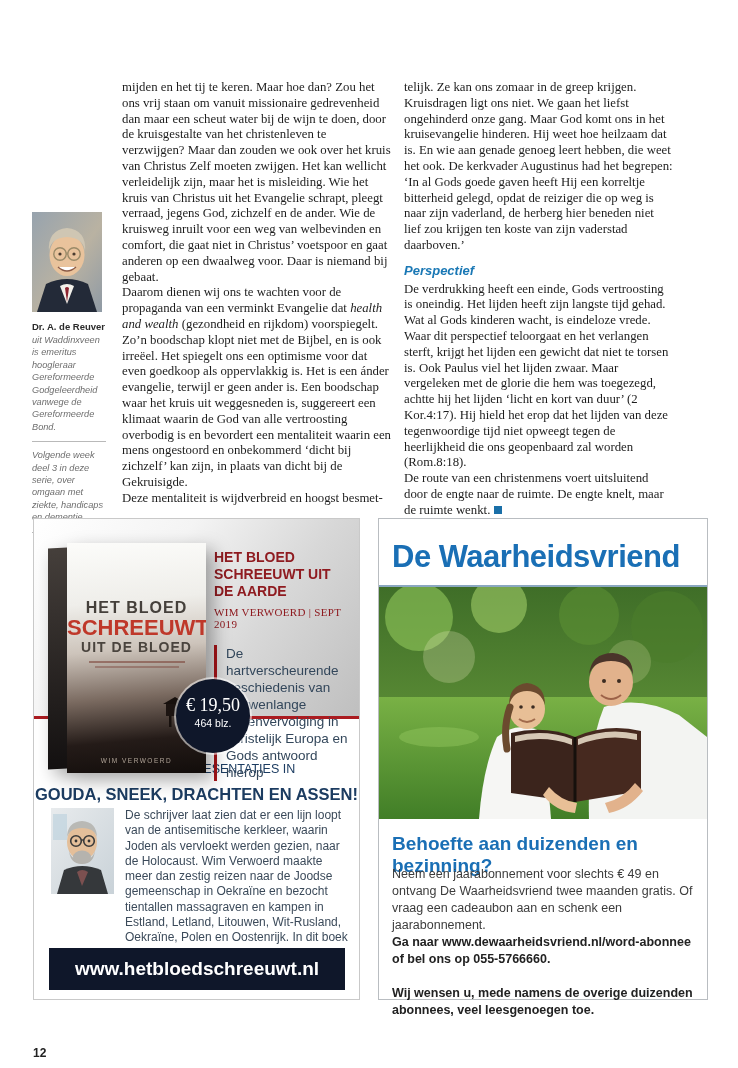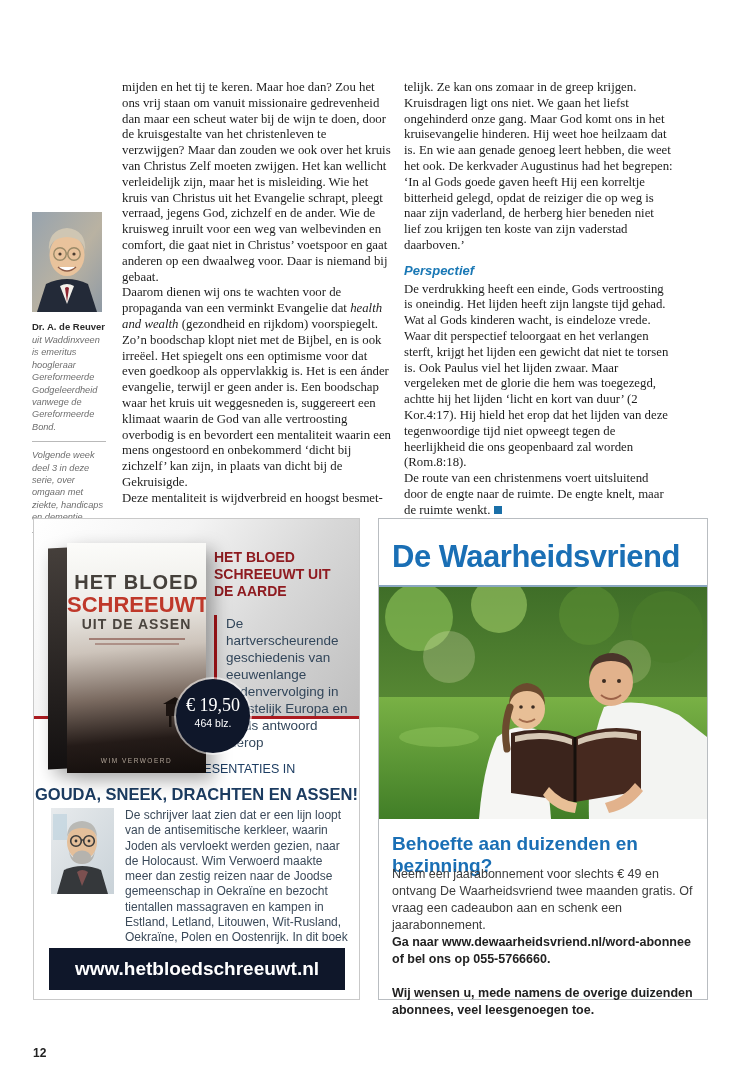--- a/index.html
+++ b/index.html
@@ -28,21 +28,21 @@
            border:1px solid #c9c9c9;font-family:"Liberation Sans",sans-serif;box-sizing:border-box;}
   .ba-hero{position:absolute;top:0;left:0;right:0;height:197px;
            background:linear-gradient(125deg,#ffffff 0%,#f4f4f4 35%,#d8d8d8 65%,#bfbfbf 100%);
            border-bottom:3px solid #ab1b20;}
   .book{position:absolute;left:14px;top:24px;width:158px;height:230px;z-index:3;
         filter:drop-shadow(7px 7px 9px rgba(0,0,0,0.35));}
   .book-spine{position:absolute;left:0;top:5px;width:19px;height:221px;
               background:linear-gradient(#453f3b,#131010);transform:skewY(-3deg);}
   .book-front{position:absolute;left:19px;top:0;width:139px;height:230px;overflow:hidden;
               background:linear-gradient(175deg,#fcfcfa 0%,#efeeea 26%,#cdc4bb 46%,#7a6a60 66%,#241b18 84%,#120d0b 100%);}
-  .bc-l1{margin-top:28px;text-align:center;font-size:20px;letter-spacing:1px;color:#45403b;font-weight:bold;}
+  .bc-l1{margin-top:56px;text-align:center;font-size:16px;letter-spacing:1px;color:#45403b;font-weight:bold;}
   .bc-l2{text-align:center;font-size:22px;letter-spacing:0px;color:#bf382a;font-weight:bold;margin-top:-2px;}
   .bc-l3{text-align:center;font-size:14px;letter-spacing:1px;color:#4a443e;font-weight:bold;margin-top:-2px;}
   .bc-sub{margin:6px auto 0 auto;width:96px;height:2px;background:rgba(120,60,50,.55);}
   .bc-sub2{margin:3px auto 0 auto;width:84px;height:2px;background:rgba(120,60,50,.4);}
   .bc-author{position:absolute;bottom:9px;width:100%;text-align:center;font-size:6.5px;
              letter-spacing:1.5px;color:#c9bcae;opacity:.85;}
   .bc-tower{position:absolute;right:18px;bottom:46px;}
   .bestel{position:absolute;left:22px;top:132px;z-index:4;color:#fff;font-weight:bold;
           font-size:13.5px;line-height:19px;text-shadow:0 1px 3px rgba(0,0,0,.85);}
   .price-circle{position:absolute;left:142px;top:160px;width:74px;height:74px;border-radius:50%;
@@ -131,41 +131,42 @@
   </div>
 
   <div class="book-ad">
     <div class="ba-hero"></div>
 
     <div class="book">
       <div class="book-spine"></div>
       <div class="book-front">
         <div class="bc-l1">HET BLOED</div>
         <div class="bc-l2">SCHREEUWT</div>
-        <div class="bc-l3">UIT DE ASSEN</div>
+        <div class="bc-l3">UIT DE BLOED</div>
         <div class="bc-sub"></div>
         <div class="bc-sub2"></div>
         <svg class="bc-tower" width="26" height="30" viewBox="0 0 26 30" xmlns="http://www.w3.org/2000/svg">
           <polygon points="13,0 25,7 1,7" fill="#17100d"></polygon>
           <rect x="4" y="7" width="18" height="12" fill="#1c1411"></rect>
           <rect x="7" y="19" width="2.5" height="11" fill="#17100d"></rect>
           <rect x="16.5" y="19" width="2.5" height="11" fill="#17100d"></rect>
         </svg>
         <div class="bc-author">WIM VERWOERD</div>
       </div>
     </div>
 
 
     <div class="price-circle">
       <div class="price">€ 19,50</div>
       <div class="pages">464 blz.</div>
     </div>
 
     <div class="ba-title-block">
       <div class="ba-title">HET BLOED SCHREEUWT UIT DE AARDE</div>
+      <div class="ba-byline">WIM VERWOERD | SEPT 2019</div>
       <div class="ba-desc">De hartverscheurende geschiedenis van eeuwenlange Jodenvervolging in christelijk Europa en Gods antwoord hierop</div>
     </div>
 
     <div class="ba-presentations">
       <div class="ba-pres-intro">NIEUWE BOEKPRESENTATIES IN</div>
       <div class="ba-pres-cities">GOUDA, SNEEK, DRACHTEN EN ASSEN!</div>
     </div>
 
     <div class="ba-author-row">
       <svg class="ba-author-photo" viewBox="0 0 63 86" xmlns="http://www.w3.org/2000/svg">

